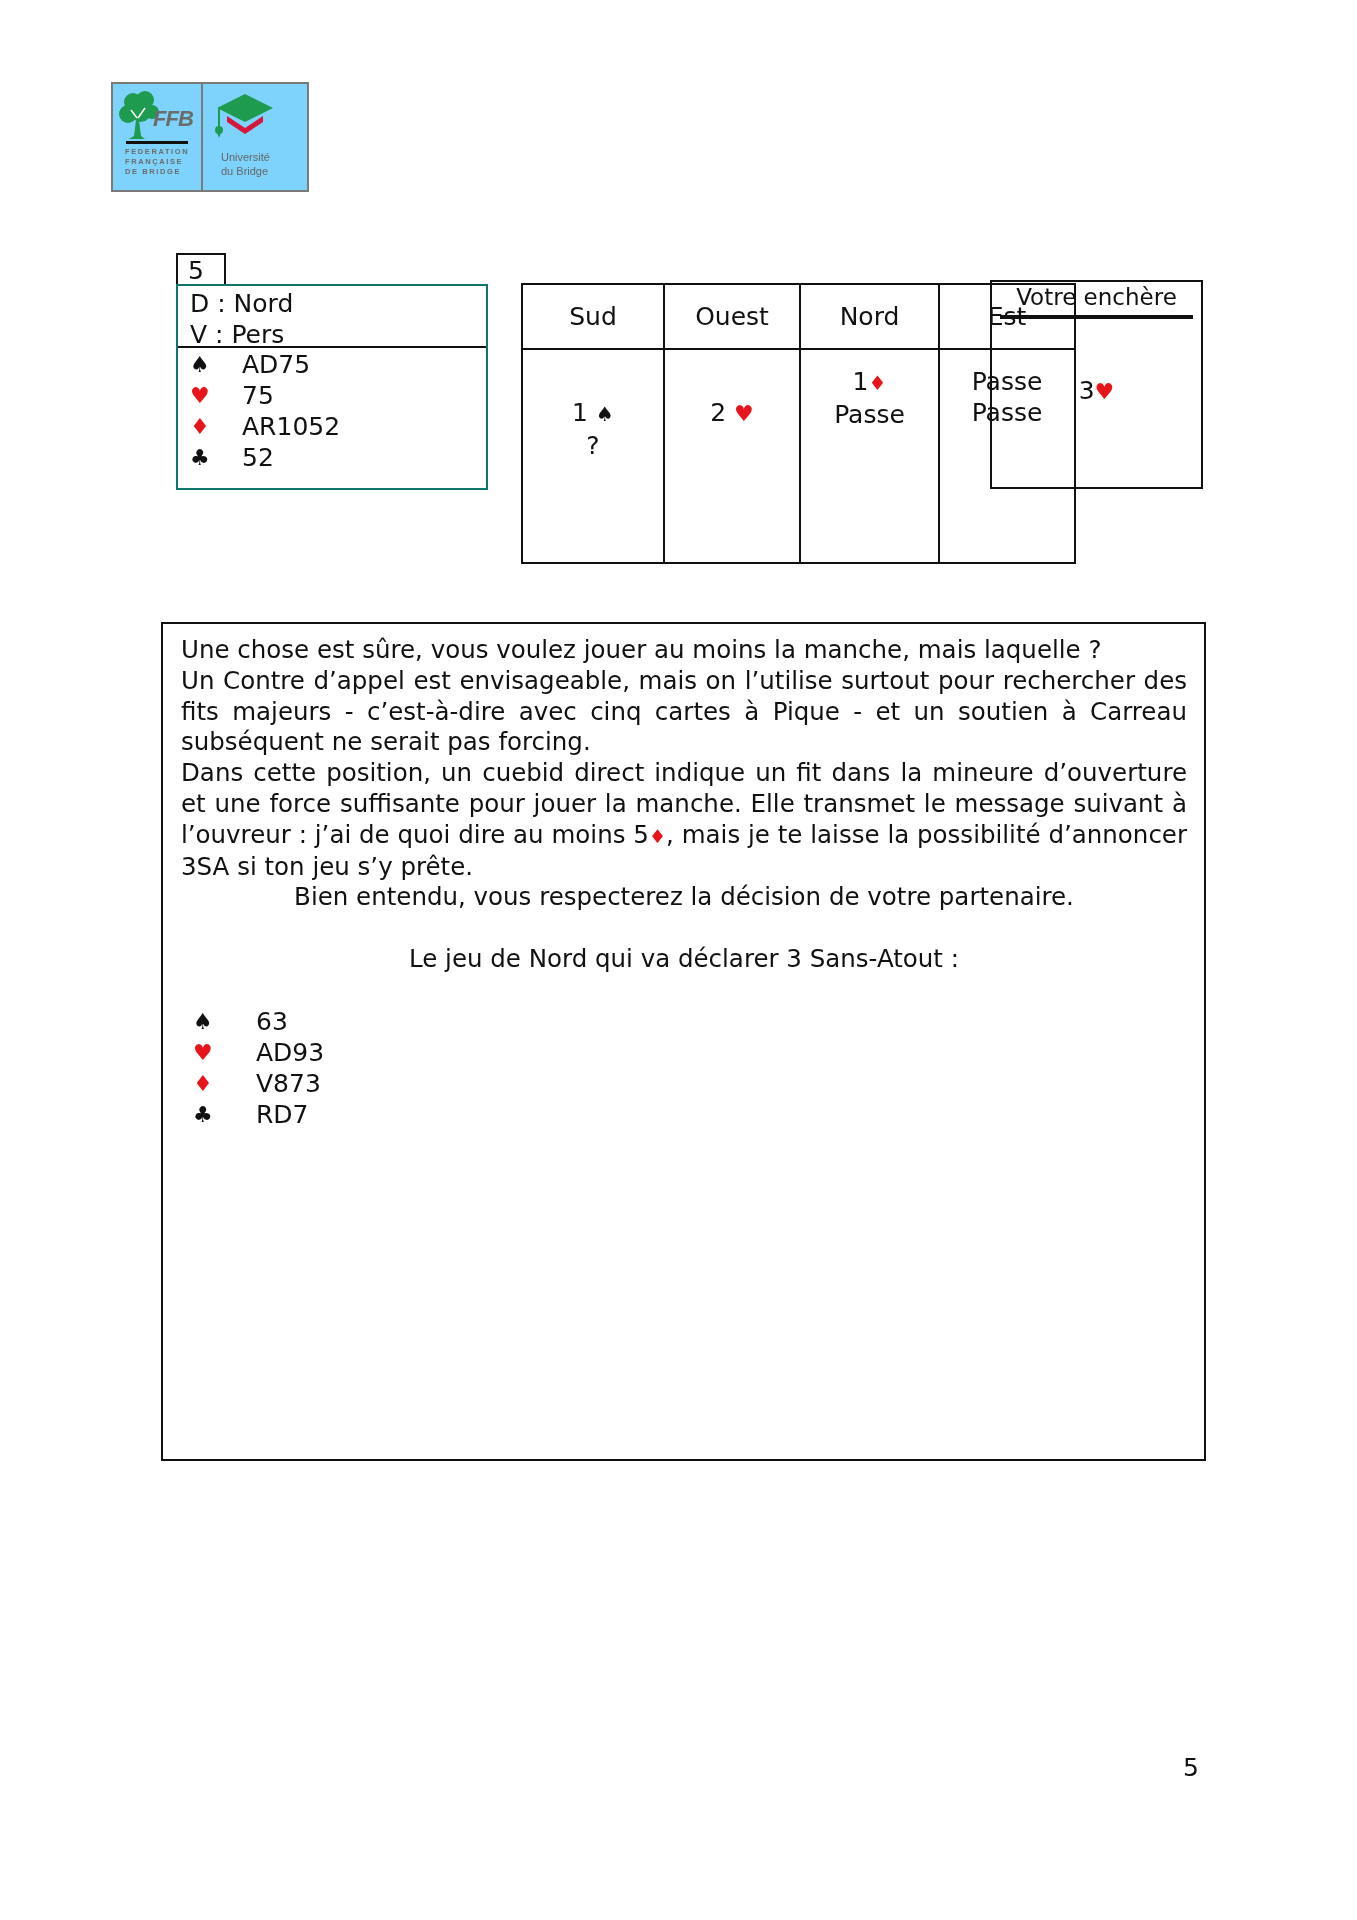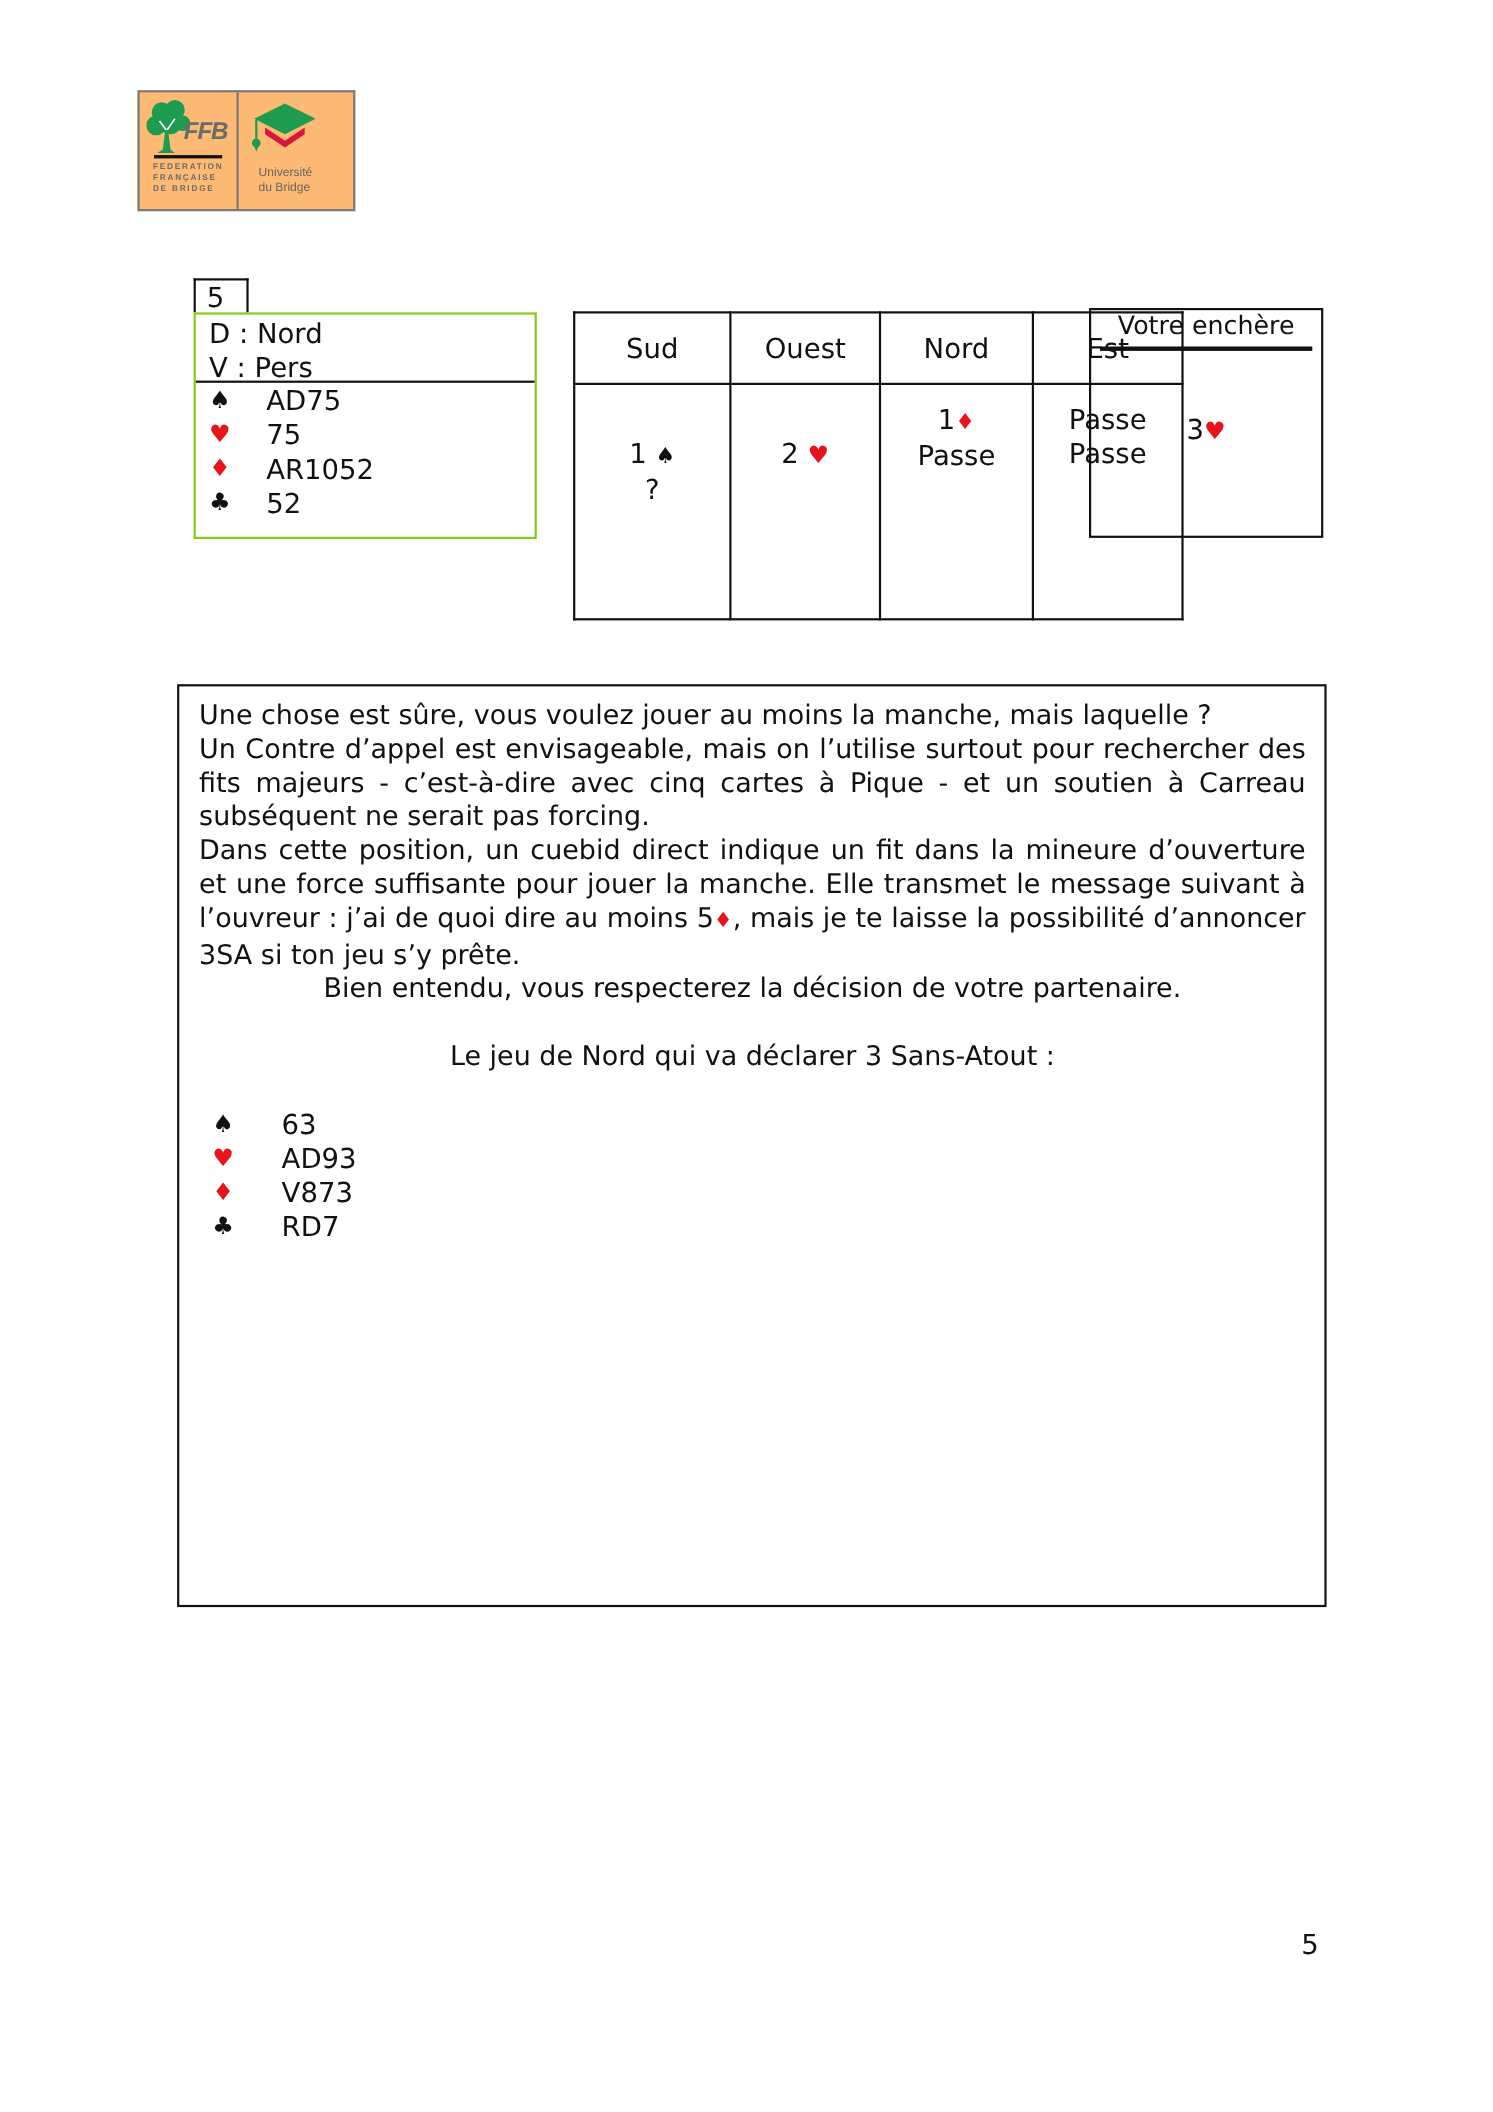--- a/index.html
+++ b/index.html
@@ -7,22 +7,22 @@
       width: 1357px; height: 1920px; position: relative; overflow: hidden;
       font-family: "DejaVu Sans", "Liberation Sans", sans-serif;
       color: #111111;
     }
     .abs { position: absolute; }
     .red { color: #e8141b; }
     .blk { color: #111111; }
 
     
     .logo {
-      left: 125px; top: 82px; width: 194px; height: 106px;
-      border: 2px solid #7a7a7a; background: #fdba74; display: flex;
+      left: 111px; top: 82px; width: 194px; height: 106px;
+      border: 2px solid #7a7a7a; background: #7dd3fc; display: flex;
     }
     .logo-ffb { width: 88px; height: 100%; border-right: 2px solid #7a7a7a; position: relative; }
     .logo-ub { flex: 1; position: relative; }
     .ffb-text {
       position: absolute; left: 40px; top: 22px; font-weight: bold; font-style: italic;
       font-family: "Liberation Sans", sans-serif; font-size: 22px; color: #6b6b6b; letter-spacing: -1px;
     }
     .ffb-bar { position: absolute; left: 13px; top: 57px; width: 62px; height: 3px; background: #111; }
     .ffb-sub {
       position: absolute; left: 12px; top: 63px; font-size: 7.5px; line-height: 10px;
@@ -32,21 +32,21 @@
       position: absolute; left: 18px; top: 66px; font-size: 11px; line-height: 14px; font-weight: normal;
       color: #666; font-family: "Liberation Sans", sans-serif;
     }
 
     
     .board-num {
       left: 176px; top: 253px; width: 50px; height: 31px; border: 2px solid #111; border-bottom: none;
       font-size: 25px; line-height: 31px; padding-left: 10px; box-sizing: border-box;
     }
     .hand {
-      left: 176px; top: 284px; width: 312px; height: 206px; border: 2px solid #84cc16; box-sizing: border-box;
+      left: 176px; top: 284px; width: 312px; height: 206px; border: 2px solid #0f766e; box-sizing: border-box;
     }
     .hand-head { height: 62px; border-bottom: 2px solid #111; padding: 2px 0 0 12px; box-sizing: border-box; }
     .hand-line { font-size: 25px; line-height: 31px; white-space: pre; }
     .suit-row { display: flex; font-size: 25px; line-height: 31px; }
     .suit-row .s { width: 52px; padding-left: 12px; font-size: 22px; text-align: left; }
     .hand-body { padding-top: 1px; }
 
     
     .bidding {
       left: 521px; top: 283px; border-collapse: collapse;

